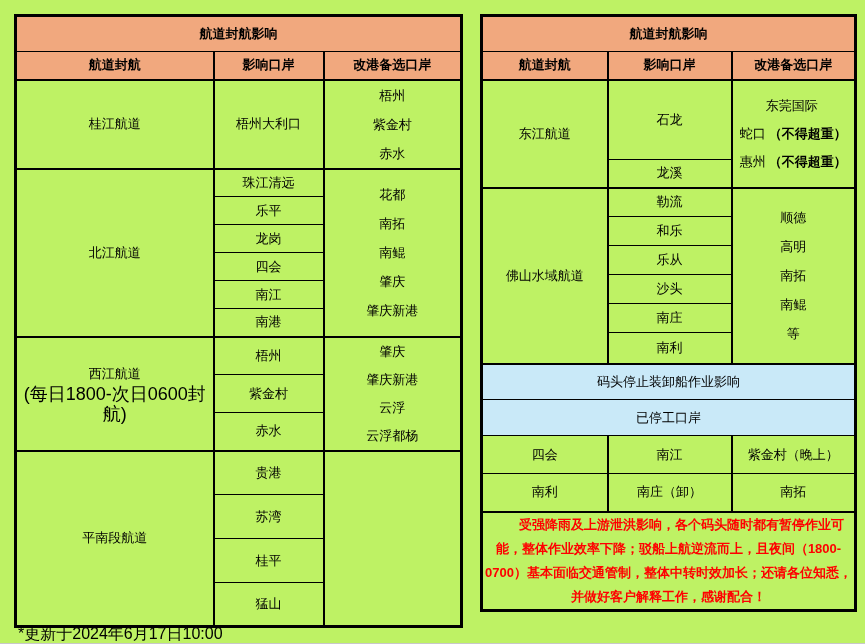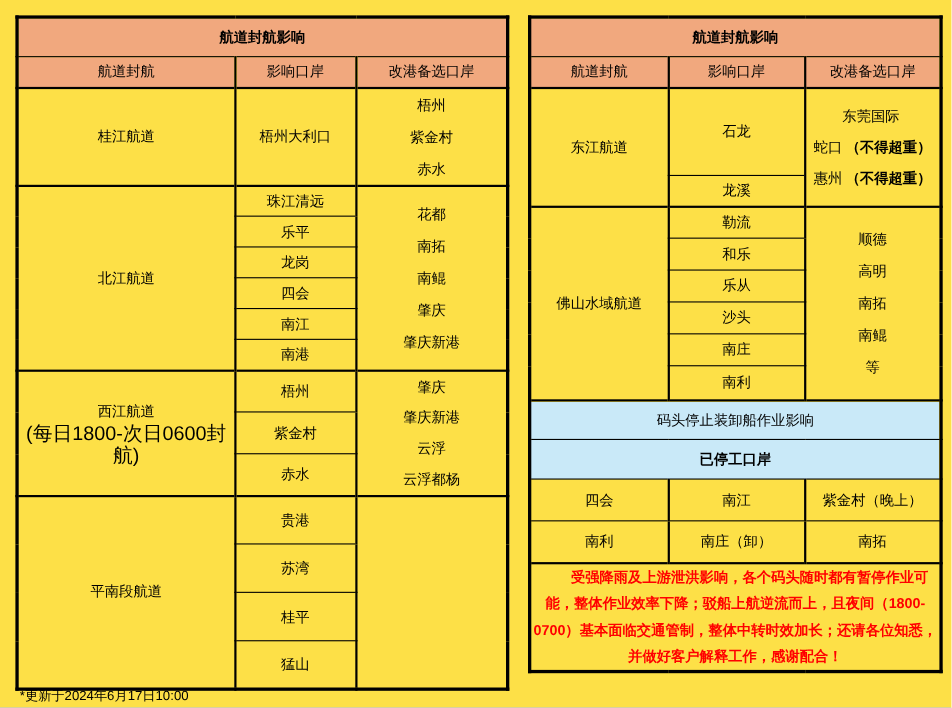--- a/index.html
+++ b/index.html
@@ -1,42 +1,42 @@
 <!DOCTYPE html>
 <html><head>
 <meta charset="utf-8">
 <style>
   html,body{margin:0;padding:0;background:#fff;}
   #canvas{
-    position:relative;width:865px;height:644px;background:#fde047;overflow:hidden;
+    position:relative;width:865px;height:644px;background:#bef264;overflow:hidden;
     font-family:"Liberation Sans","DejaVu Sans",sans-serif;color:#000;
   }
   table.tbl{border-collapse:collapse;table-layout:fixed;position:absolute;}
   table.tbl{border:3px solid #000;}
   table.tbl td{
     border:1px solid #000;border-left-width:2px;border-right-width:2px;
     text-align:center;vertical-align:middle;font-size:13px;padding:0;overflow:hidden;
   }
   tr.gt td{border-top-width:2px;}
   td.orange{background:#F1A87E;}
   td.blue{background:#C9E9F8;}
   td.title-cell{font-weight:bold;font-size:16px;}
-  td.hd{font-weight:normal;font-size:13.5px;}
+  td.hd{font-weight:bold;font-size:13.5px;}
   td.blue-title{font-weight:normal;font-size:18px;}
-  td.blue-sub{font-weight:bold;font-size:14px;}
+  td.blue-sub{font-weight:normal;font-size:14px;}
   .lines div{line-height:28px;}
   .lines-tight div{line-height:29px;}
   .note-b{font-weight:bold;margin-left:3px;margin-top:48px;}
   .ch-note{font-size:18px;line-height:20px;}
   .ch-name{line-height:20px;font-family:Liberation Serif, serif;}
   td.notice-cell{
     text-align:left;vertical-align:middle;color:#FF0000;font-weight:bold;
     font-size:13.5px;line-height:24px;padding:4px 8px 4px 8px;text-indent:2em;
   }
-  .footnote{position:absolute;left:18px;top:624px;font-size:12px;color:#000;}
+  .footnote{position:absolute;left:18px;top:624px;font-size:16px;color:#000;}
   .bottom-edge{position:absolute;left:0;bottom:0;width:865px;height:1px;background:#c8c8c8;}
 </style>
 </head>
 <body>
 
 <div id="canvas">
 
   <table class="tbl" style="left:14px;top:14px;width:446px;">
     <colgroup>
         <col style="width:198px">

